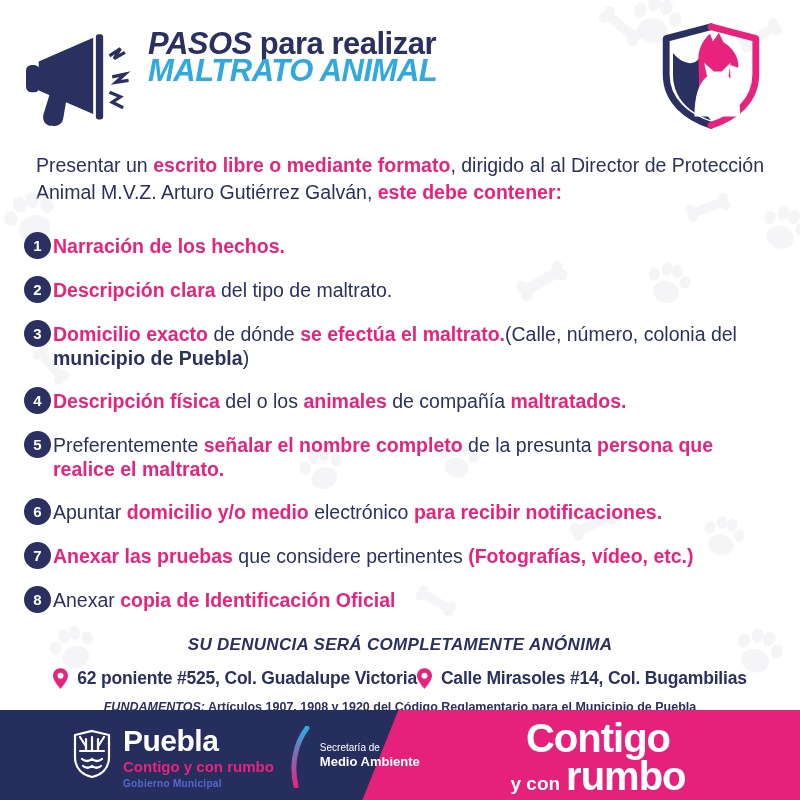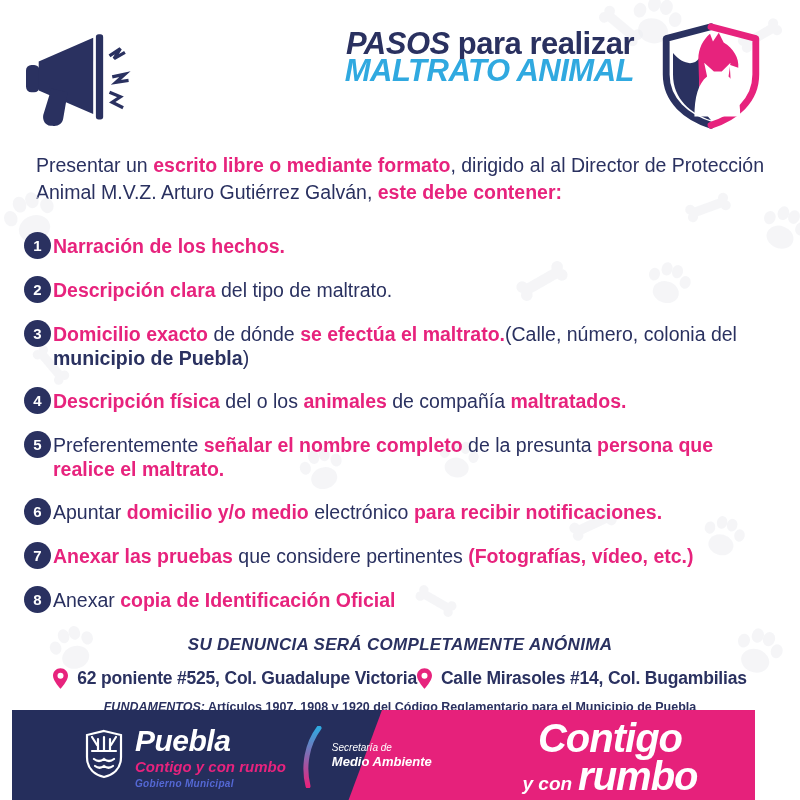--- a/index.html
+++ b/index.html
@@ -5,21 +5,21 @@
   html,body{margin:0;padding:0;}
   body{
     width:800px;height:800px;position:relative;overflow:hidden;
     background:#ffffff;
     font-family:"Liberation Sans", sans-serif;
     color:#2a3160;
   }
   .wm{position:absolute;opacity:.55;}
   .wm svg{display:block;}
   
-  .header{position:relative;display:flex;align-items:flex-start;padding:20px 14px 0 26px;text-align:right;}
+  .header{position:relative;display:flex;align-items:flex-start;padding:20px 14px 0 26px;}
   .megaphone{flex:0 0 auto;margin-top:10px;}
   .title{margin-left:4px;margin-top:10px;flex:1;font-weight:bold;font-size:31px;line-height:27px;letter-spacing:-.5px;}
   .title .it{font-style:italic;}
   .t-navy{color:#2a3160;}
   .t-pink{color:#e7237d;}
   .t-blue{color:#30a9e0;}
   .logo{flex:0 0 auto;margin-left:8px;margin-right:6px;}
   
   .intro{margin:16px 36px 0 36px;font-size:19.5px;line-height:27px;text-align:justify;}
   .seg-p{color:#e7237d;font-weight:bold;}
@@ -33,21 +33,21 @@
     font-weight:bold;font-size:15px;display:flex;align-items:center;justify-content:center;}
   .step-text{margin-left:2px;font-size:19.5px;line-height:24px;padding-top:2px;}
   
   .anonymous{margin-top:22px;text-align:center;font-style:italic;font-weight:bold;font-size:17px;letter-spacing:.3px;}
   .addresses{margin-top:13px;display:flex;justify-content:center;}
   .addr{display:flex;align-items:center;font-weight:bold;font-size:17.5px;letter-spacing:-.2px;}
   .addr .pin{width:15px;height:21px;margin-right:9px;flex:0 0 auto;}
   .legal{margin-top:11px;text-align:center;font-size:12.5px;font-weight:bold;}
   .legal .lab{font-style:italic;}
   
-  .footer{position:absolute;left:12px;bottom:0;width:743px;height:90px;background:#252e5c;font-style:italic;}
+  .footer{position:absolute;left:0;bottom:0;width:800px;height:90px;background:#252e5c;}
   .footer-pink{position:absolute;inset:0;background:#e6217b;
     clip-path:polygon(49.8% 0,100% 0,100% 100%,45.3% 100%);}
   .brand-group{position:absolute;left:72px;top:16px;display:flex;align-items:flex-start;}
   .crest{flex:0 0 auto;margin-top:2px;}
   .brand-stack{margin-left:11px;line-height:1;}
   .brand-name{color:#fff;font-weight:bold;font-size:30px;letter-spacing:-.5px;}
   .brand-tag{color:#e7237d;font-weight:bold;font-size:15px;margin-top:3px;}
   .brand-gov{color:#5468d4;font-weight:bold;font-size:10px;margin-top:5px;letter-spacing:.3px;}
   .slash{margin-left:10px;margin-top:0;}
   .secretary{margin-left:8px;margin-top:16px;color:#fff;line-height:1.2;}

